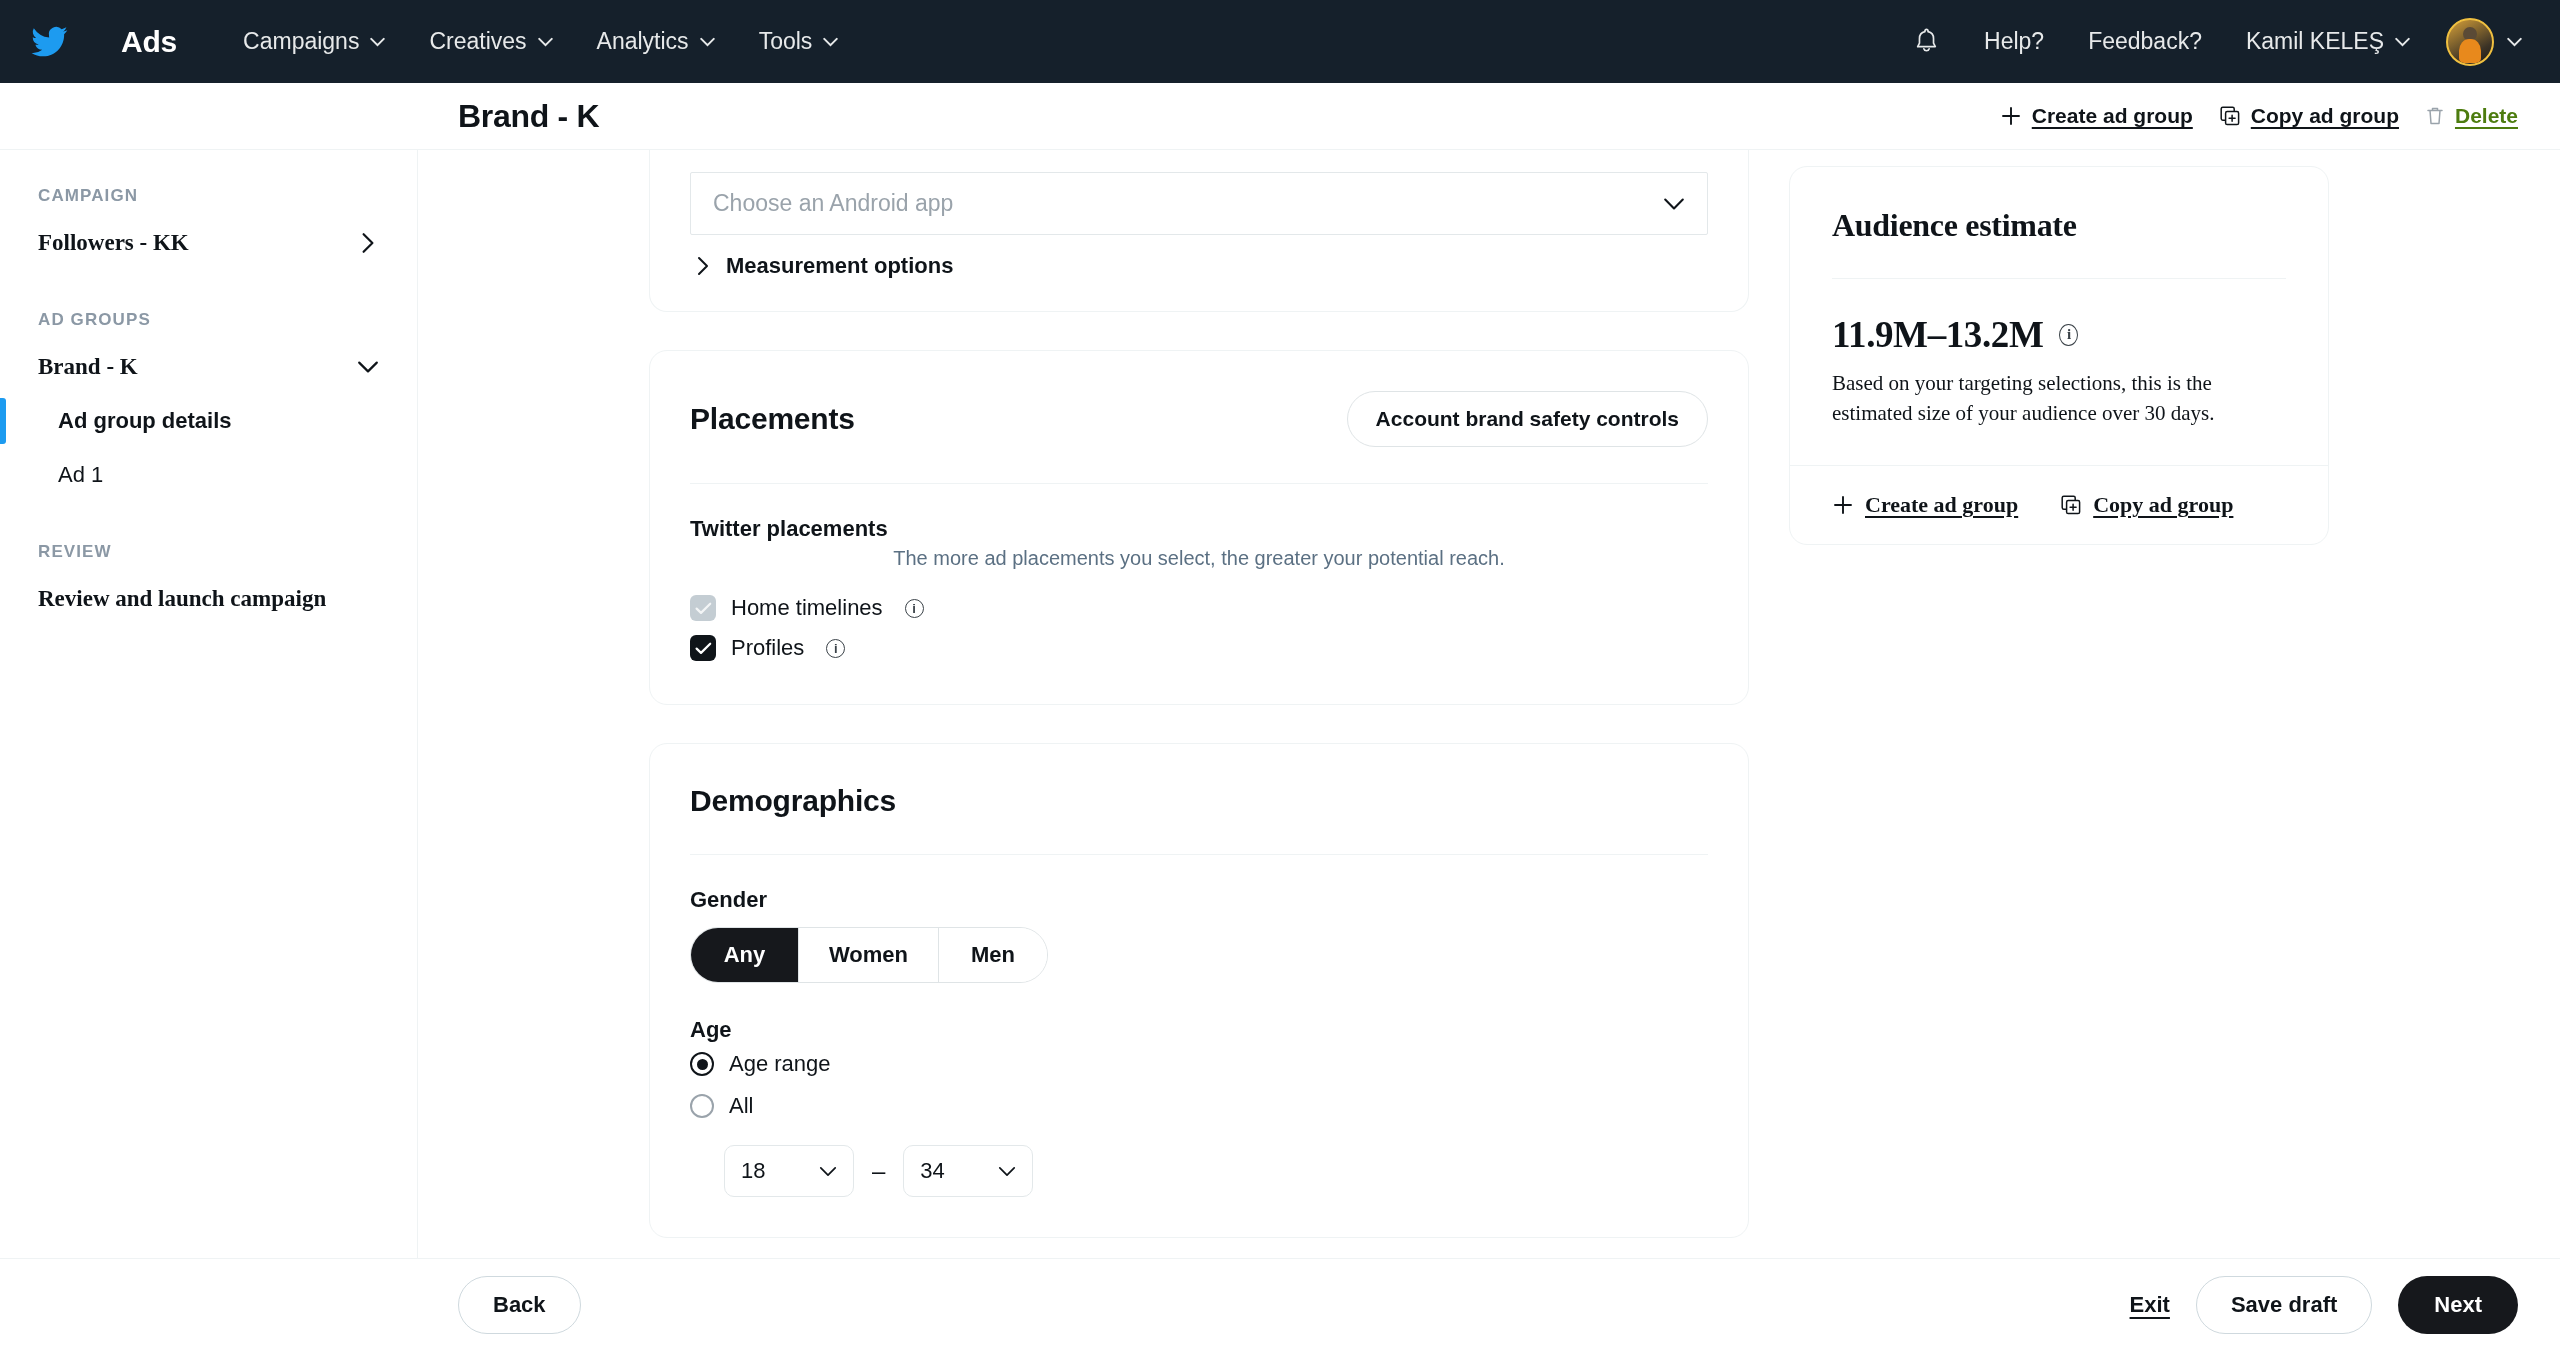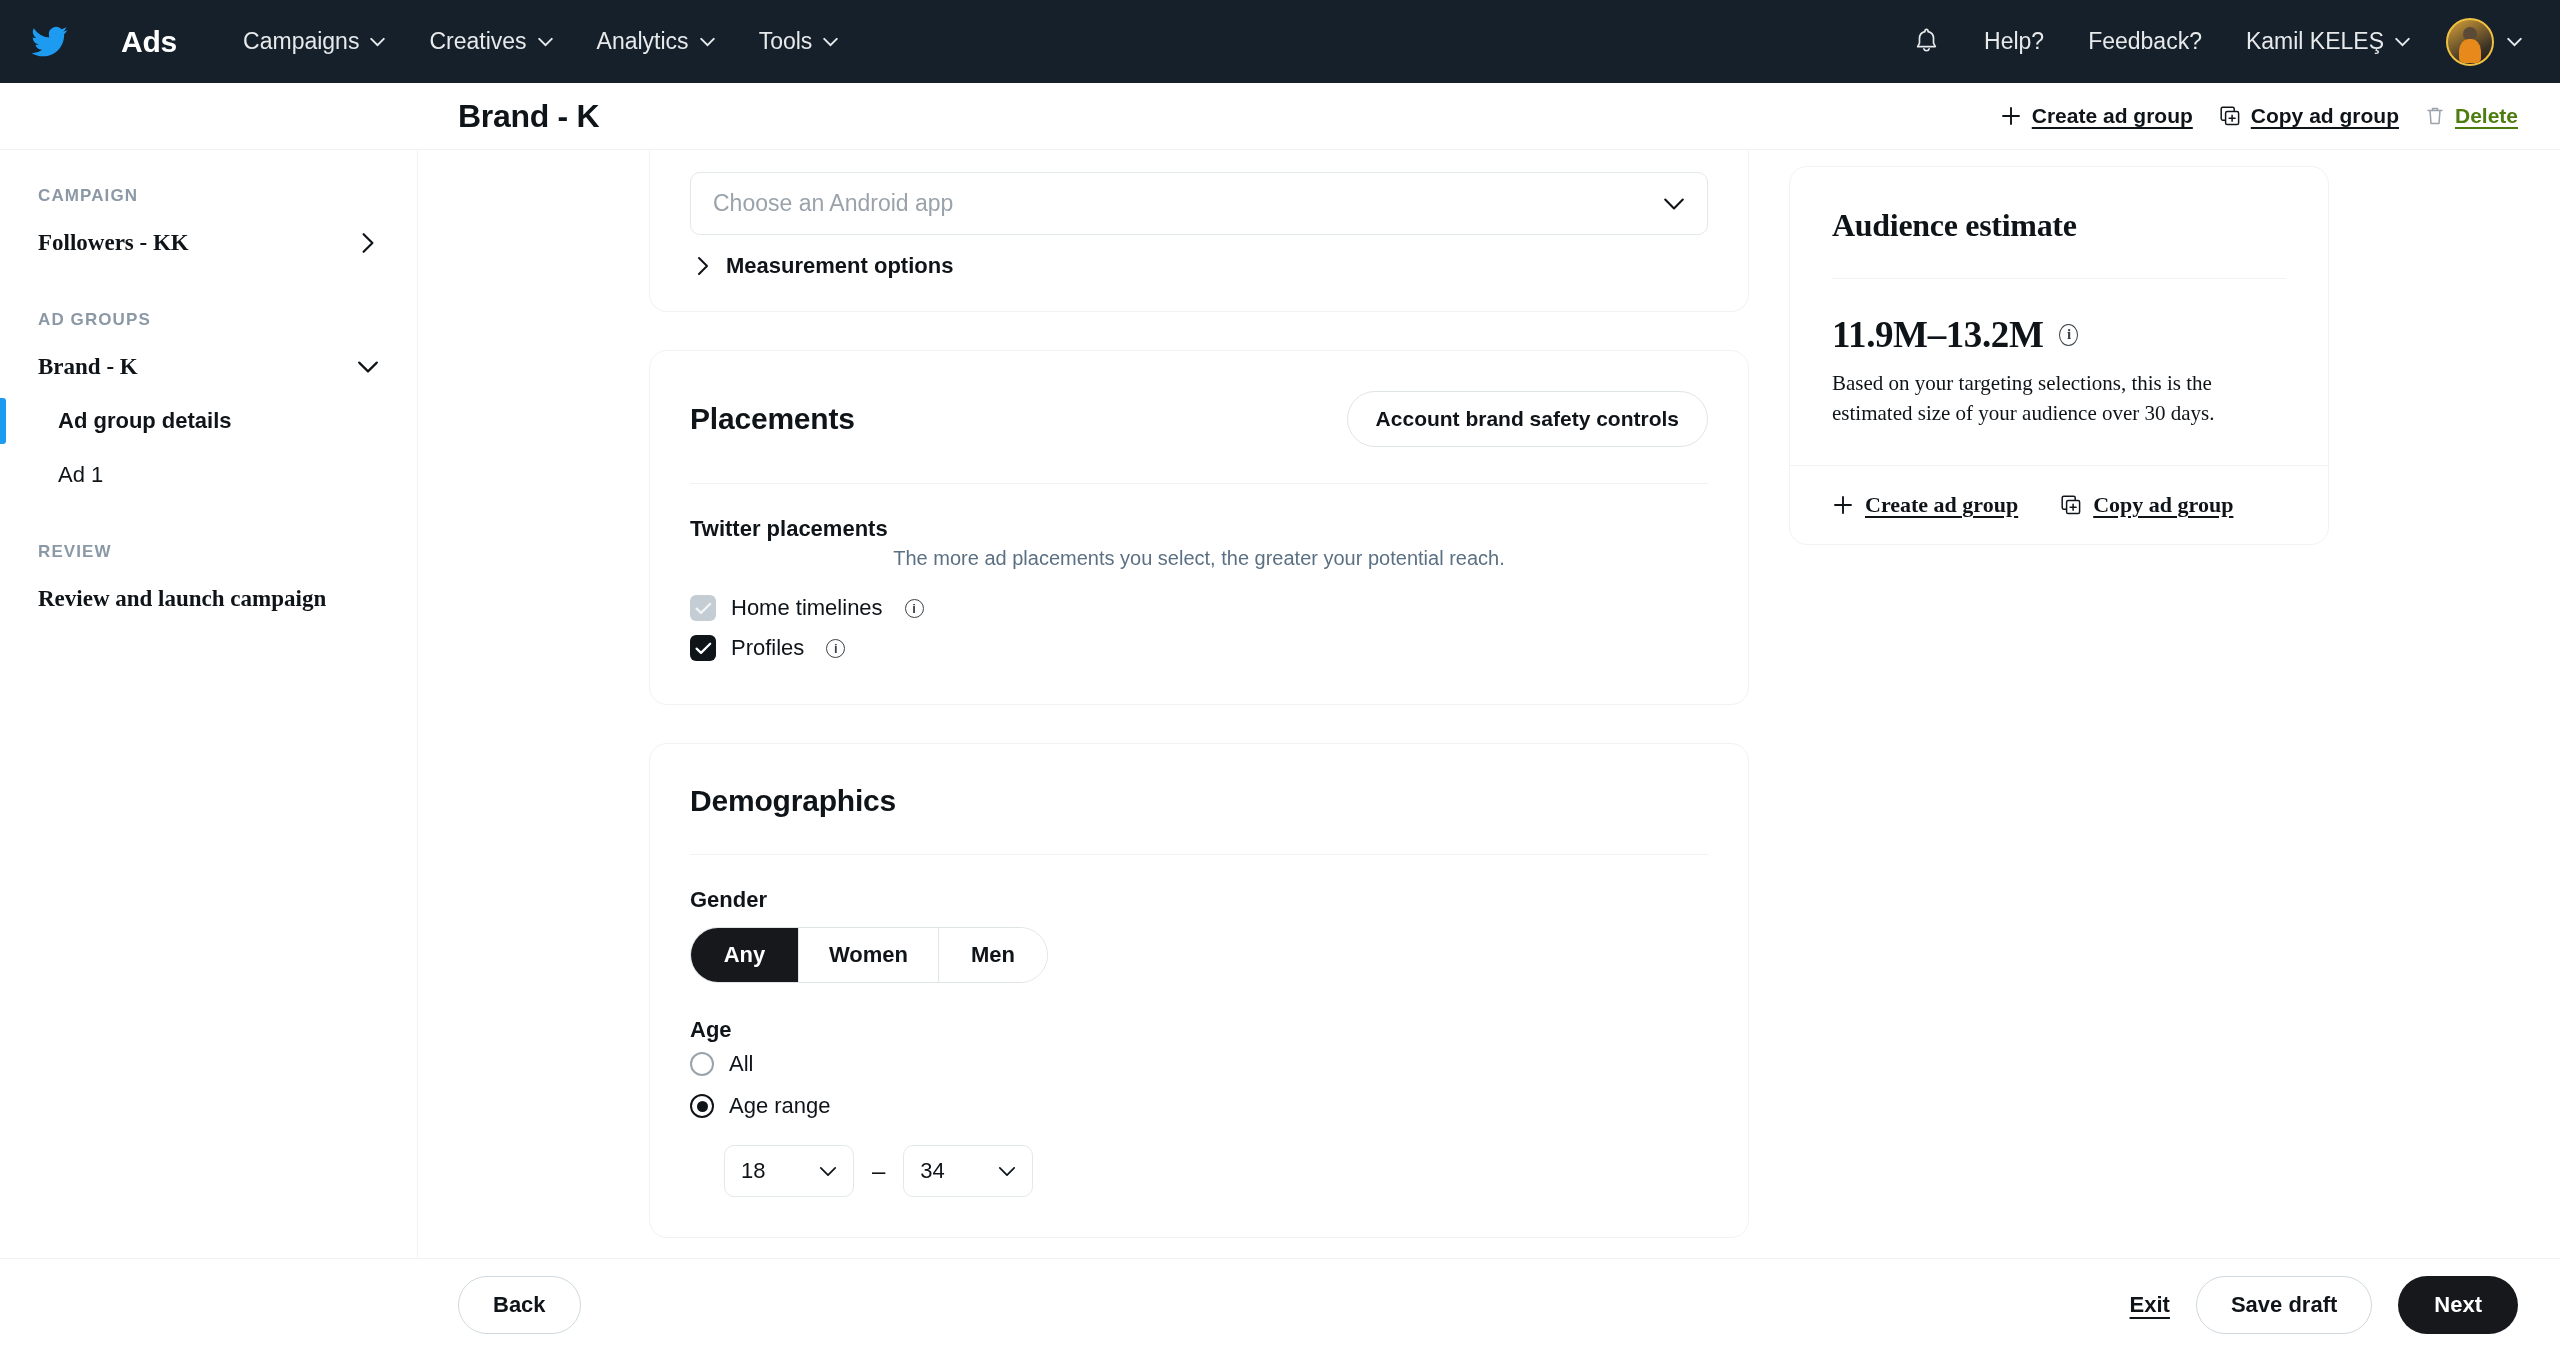--- a/index.html
+++ b/index.html
@@ -107,21 +107,21 @@
   .card {
     border: 1px solid #eff3f4; border-radius: 18px; background: #fff;
     box-shadow: 0 0 0 0 rgba(0,0,0,0); margin-bottom: 38px;
   }
   .card.partial { border-top: none; border-top-left-radius: 0; border-top-right-radius: 0; }
 
   .card-pad { padding: 0 40px; }
 
   
   .select {
-    height: 63px; border: 1px solid #e3e8ea; border-radius: 10px; background: #fff;
+    height: 63px; border: 1px solid #e3e8ea; border-radius: 2px; background: #fff;
     display: flex; align-items: center; padding: 0 22px; cursor: pointer;
     font-size: 23px; color: #0f1419;
   }
   .select .ph { color: #9aa3ab; flex: 1 1 auto; }
   .select .sc { width: 22px; height: 14px; flex: 0 0 22px; display:block; }
 
   .disclosure {
     display: flex; align-items: center; gap: 16px; font-size: 22px;
     font-weight: bold; cursor: pointer; padding: 18px 0 0 6px;
   }
@@ -405,28 +405,28 @@
               <div class="group-label" style="margin-bottom:14px;">Gender</div>
               <div class="seg">
                 <div class="seg-item on">Any</div>
                 <div class="seg-item">Women</div>
                 <div class="seg-item">Men</div>
               </div>
 
               <div class="group-label" style="margin-top:34px; margin-bottom:0;">Age</div>
 
               <div class="radio-row">
-                <span class="radio off"></span>
-                <span class="radio-label">All</span>
-              </div>
-              <div class="radio-row">
                 <span class="radio">
                     <span class="dot"></span>
                   </span>
                 <span class="radio-label">Age range</span>
+              </div>
+              <div class="radio-row">
+                <span class="radio off"></span>
+                <span class="radio-label">All</span>
               </div>
 
               <div class="range-row">
                 <div class="mini-select">
                   <span class="val">18</span>
                   <svg class="sc" style="width:18px;height:11px;" viewBox="0 0 20 12">
                       <path d="M2 2l8 8 8-8" stroke="#0f1419" stroke-width="1.9" fill="none" stroke-linecap="round" stroke-linejoin="round"></path>
                     </svg>
                 </div>
                 <span class="dash">–</span>

